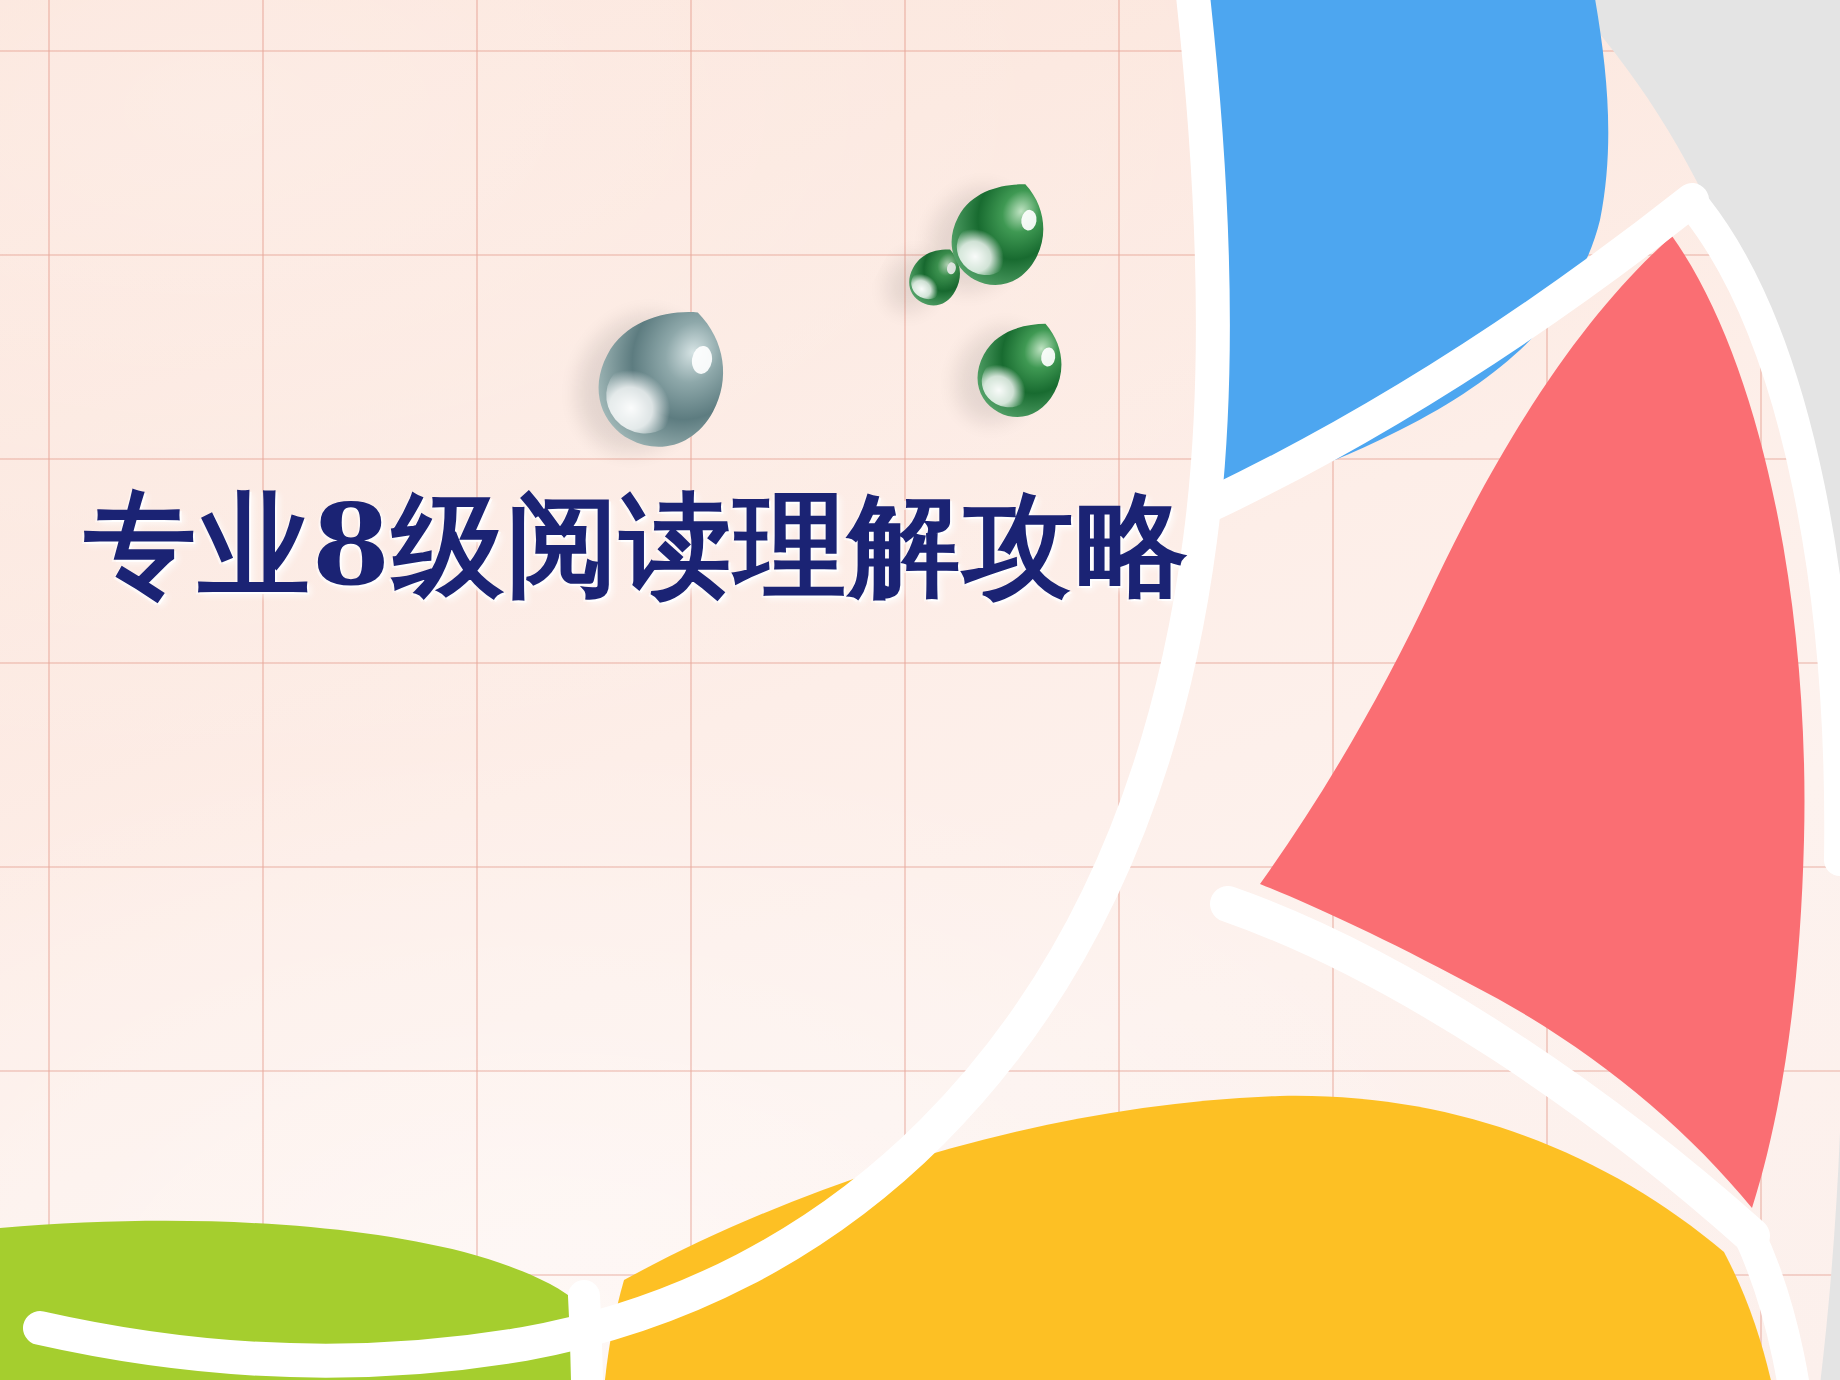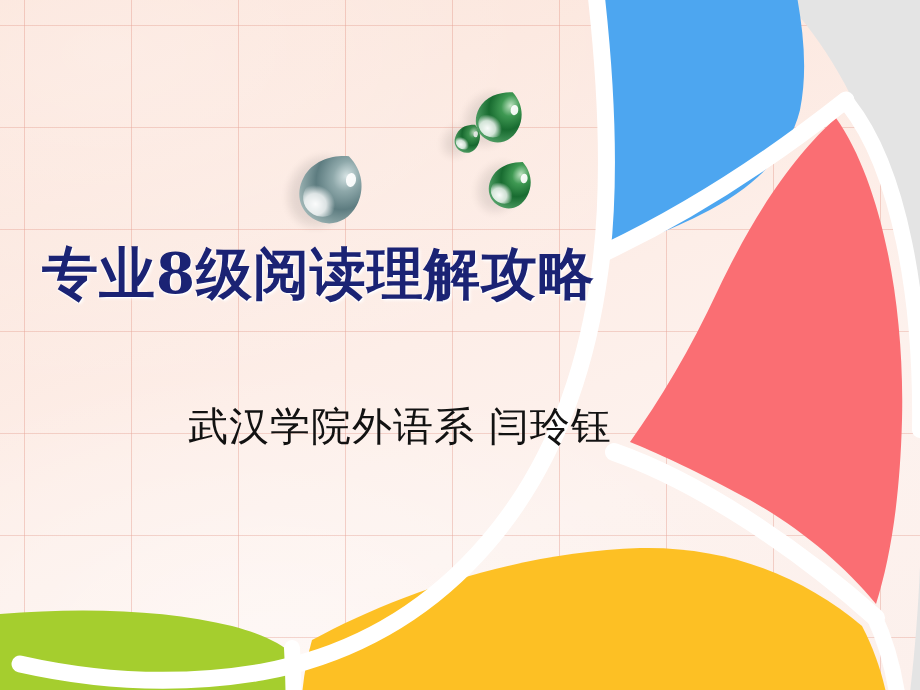--- a/index.html
+++ b/index.html
@@ -237,16 +237,15 @@
     <g transform="translate(511,184) rotate(28)">
       <ellipse cx="0" cy="0" rx="20" ry="25" fill="#5e8a63" opacity="0.30" filter="url(#dropShadow)"></ellipse>
       <path d="M 0 -25 C 13 -20 20 -9 20 3 C 20 17 11 25 0 25 C -11 25 -20 17 -20 3 C -20 -11 -9 -20 0 -25 Z" fill="url(#gradGreen)"></path>
       <ellipse cx="-3" cy="10" rx="13" ry="12" fill="url(#gradBelly)"></ellipse>
       <ellipse cx="9" cy="-11" rx="3.5" ry="4.8" fill="#ffffff" opacity="0.92" transform="rotate(-20 9 -11)"></ellipse>
     </g>
   </svg>
 
   <div class="title">专业8级阅读理解攻略</div>
 
-  <div class="subtitle">武汉学院外语系 闫玲钰</div>
 
 
 </div>
 
 </body></html>

